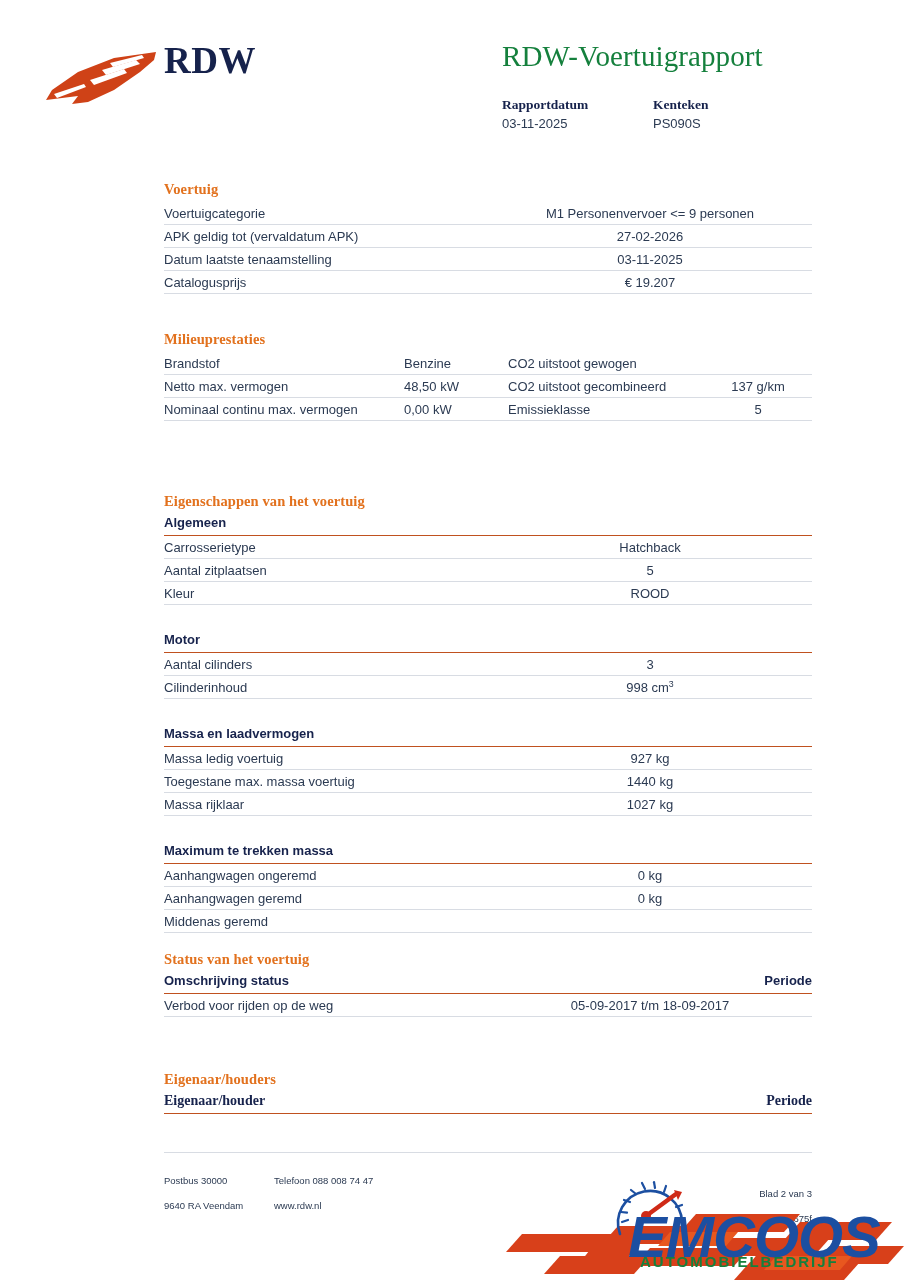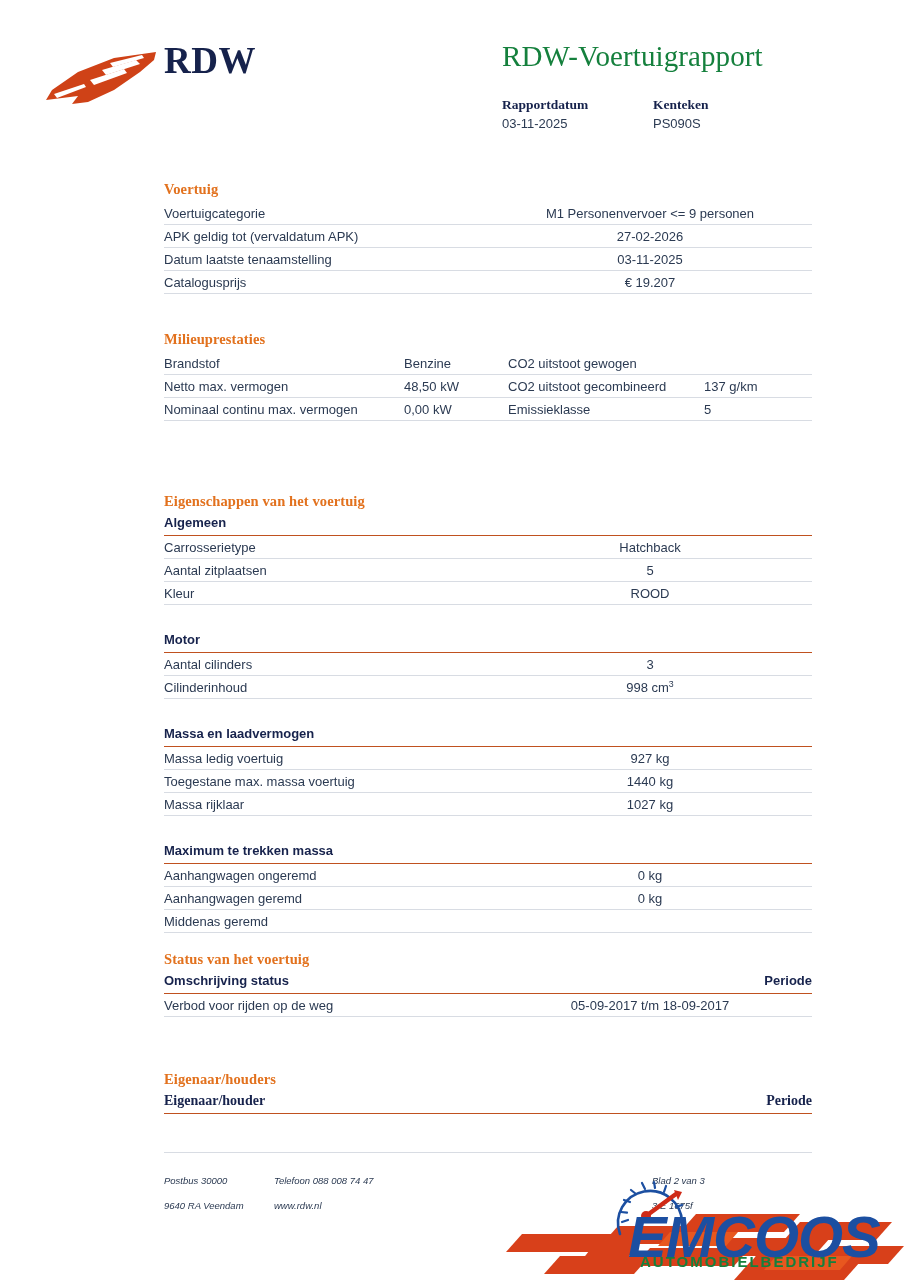--- a/index.html
+++ b/index.html
@@ -127,38 +127,38 @@
     vertical-align: baseline;
     white-space: nowrap;
     overflow: hidden;
   }
   table.rdw td.val { text-align: center; }
 
   
   table.milieu td.c1 { width: 240px; }
   table.milieu td.c2 { width: 68px; text-align: left; padding-right: 0; }
   table.milieu td.c3 { width: 232px; padding-left: 36px; }
-  table.milieu td.c4 { width: 108px; text-align: left; }
+  table.milieu td.c4 { width: 108px; text-align: center; }
 
   .sec { position: absolute; left: 0; width: 648px; }
 
   sup { font-size: 0.68em; vertical-align: super; line-height: 0; }
 
   
   .footer {
     position: absolute;
     left: 164px; top: 1168px;
     width: 648px; height: 70px;
     font-size: 9.5px;
     color: #2b3a52;
   }
   .f-col-a { position: absolute; left: 0; top: 0; width: 110px; }
   .f-col-b { position: absolute; left: 110px; top: 0; width: 240px; }
-  .f-col-r { position: absolute; right: 0; top: 0; text-align: left; width: 160px; }
-  .f-line { line-height: 25px; white-space: nowrap; font-style: italic; }
+  .f-col-r { position: absolute; right: 0; top: 13px; text-align: right; width: 160px; }
+  .f-line { line-height: 25px; white-space: nowrap; }
 
   
   .watermark {
     position: absolute;
     left: 500px; top: 1172px;
     width: 404px; height: 108px;
     overflow: hidden;
   }
   .wm-text {
     position: absolute;

